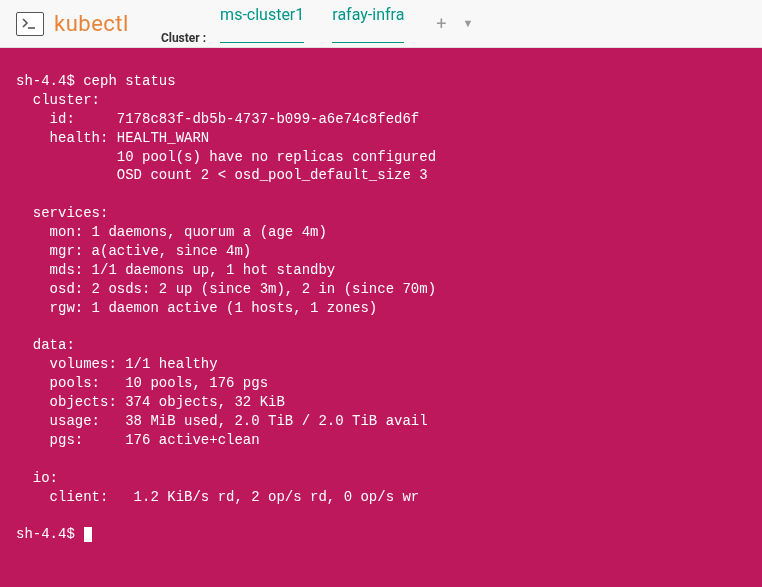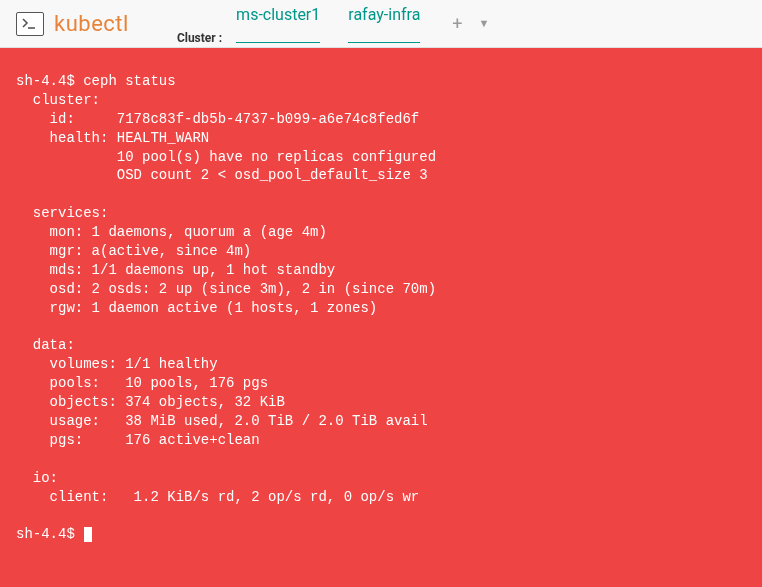--- a/index.html
+++ b/index.html
@@ -1,24 +1,24 @@
 <!DOCTYPE html>
 <html><head>
   <meta charset="utf-8">
   <style>
     * { margin: 0; padding: 0; box-sizing: border-box; }
     body { font-family: -apple-system, BlinkMacSystemFont, "Segoe UI", Roboto, sans-serif; background: #f5f5f5; width: 762px; height: 587px; overflow: hidden; }
     .header { display: flex; align-items: center; padding: 8px 16px; background: #f8f8f8; border-bottom: 1px solid #e0e0e0; gap: 10px; height: 48px; }
     .logo-box { display: inline-flex; align-items: center; justify-content: center; width: 28px; height: 24px; border: 1.5px solid #555; border-radius: 2px; background: #fff; }
-    .brand { color: #e8833a; font-size: 22px; font-weight: 400; margin-right: 38px; letter-spacing: 0.5px; }
+    .brand { color: #e8833a; font-size: 22px; font-weight: 400; margin-right: 22px; letter-spacing: 0.5px; }
     .label { color: #333; font-size: 12px; font-weight: 700; margin-right: 4px; margin-top: 28px; }
     .value-link { color: #009688; font-size: 16px; border-bottom: 1px solid #009688; padding-bottom: 18px; margin-right: 18px; cursor: pointer; }
     .plus-icon { color: #999; font-size: 18px; margin: 0 4px; cursor: pointer; }
     .chevron { color: #999; font-size: 11px; margin-left: 2px; cursor: pointer; }
-    .terminal { background: #ef4444; color: #fff; font-family: "Courier New", Courier, monospace; font-size: 14px; line-height: 1.35; padding: 24px 16px 16px 16px; height: 539px; white-space: pre; overflow: hidden; }
+    .terminal { background: #be185d; color: #fff; font-family: "Courier New", Courier, monospace; font-size: 14px; line-height: 1.35; padding: 24px 16px 16px 16px; height: 539px; white-space: pre; overflow: hidden; }
     .cursor { display: inline-block; width: 8px; height: 15px; background: #fff; vertical-align: text-bottom; margin-left: 1px; }
   </style>
 </head>
 <body>
 
 <div class="header">
   <span class="logo-box">
     <svg width="18" height="14" viewBox="0 0 18 14">
         <path d="M2 2 L6 6 L2 10" stroke="#555" stroke-width="1.6" fill="none"></path>
         <line x1="7" y1="11" x2="14" y2="11" stroke="#555" stroke-width="1.6"></line>

